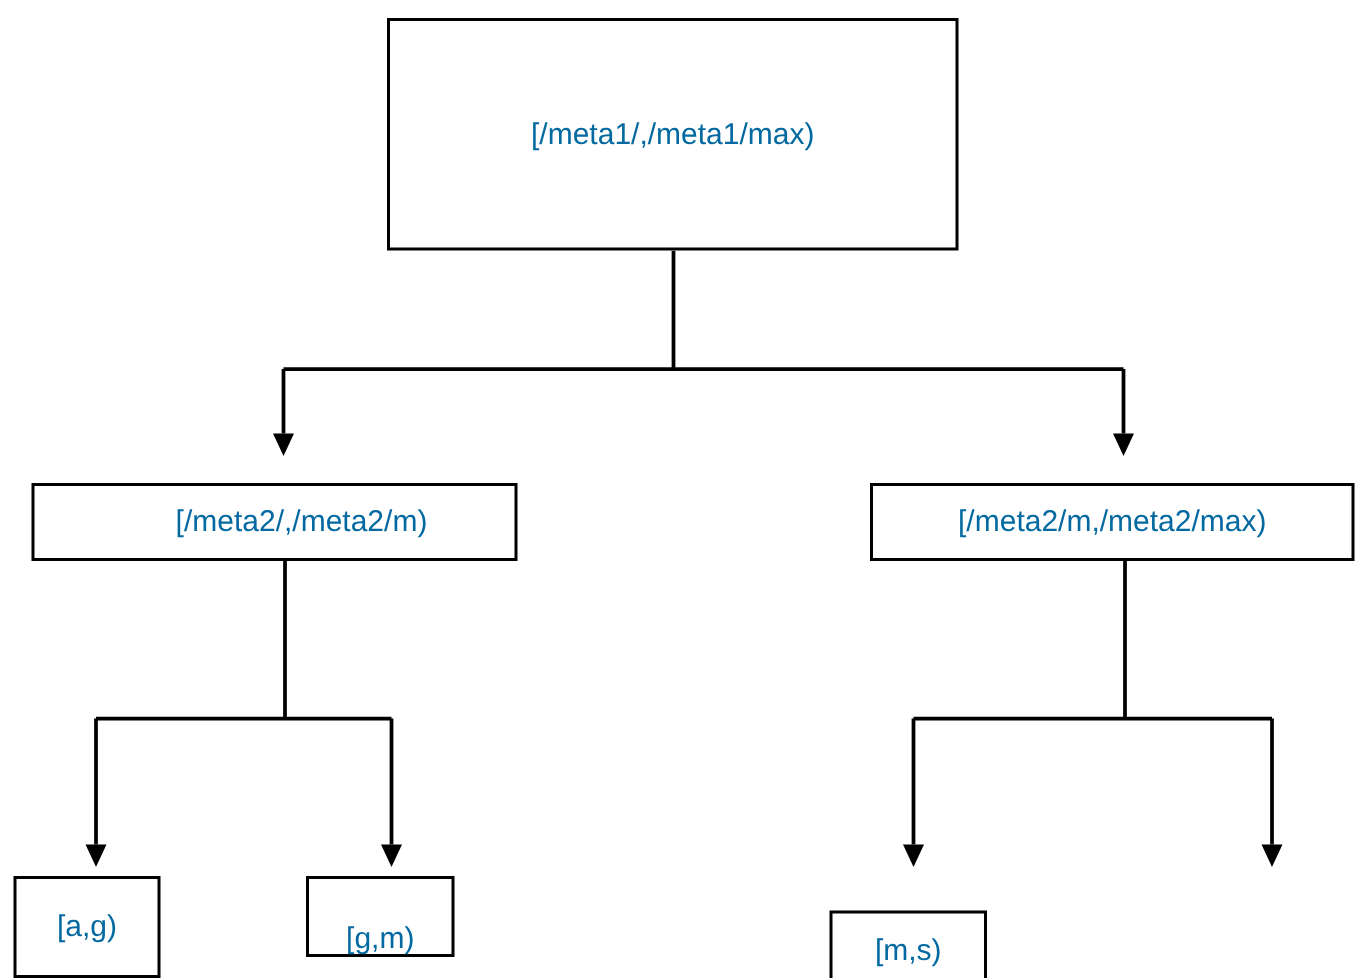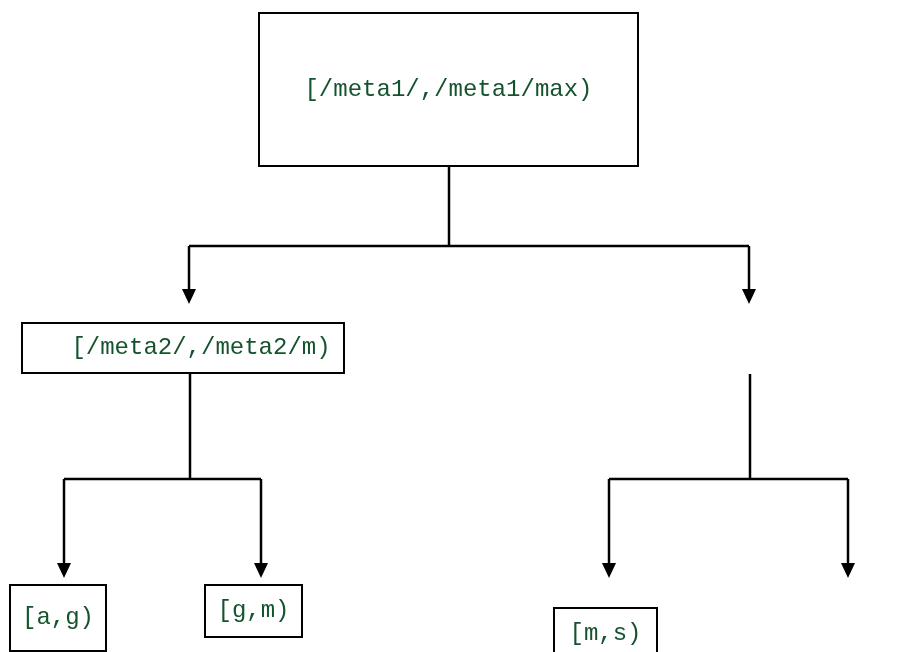--- a/index.html
+++ b/index.html
@@ -35,23 +35,23 @@
     justify-content: center;
     color: #000000;
     font-family: "DejaVu Sans Mono", monospace;
     font-size: 20px;
     line-height: 1;
     letter-spacing: 0px;
     white-space: pre;
   }
   .node-label {
     display: block;
-    font-family: Liberation Mono, monospace;
-    font-size: 24px;
-    color: #14532d;
+    font-family: Liberation Sans, sans-serif;
+    font-size: 20px;
+    color: #0369a1;
     white-space: pre;
   }
 </style>
 </head>
 <body>
 
 <div id="diagram-canvas">
 
   <svg class="edges" viewBox="0 0 912 652">
 
@@ -84,26 +84,29 @@
   </svg>
 
   <div class="node" style="left:258px; top:12px; width:381px; height:155px;">
     <span class="node-label">[/meta1/,/meta1/max)</span>
   </div>
 
   <div class="node" style="left:21px; top:322px; width:324px; height:52px;padding-left:36px;">
     <span class="node-label">[/meta2/,/meta2/m)</span>
   </div>
 
+  <div class="node" style="left:580px; top:322px; width:323px; height:52px;">
+    <span class="node-label">[/meta2/m,/meta2/max)</span>
+  </div>
 
   <div class="node" style="left:9px; top:584px; width:98px; height:68px;text-align:center;">
     <span class="node-label">[a,g)</span>
   </div>
 
-  <div class="node" style="left:204px; top:584px; width:99px; height:54px;">
+  <div class="node" style="left:204px; top:584px; width:99px; height:54px;align-items:flex-end;">
     <span class="node-label">[g,m)</span>
   </div>
 
   <div class="node" style="left:553px; top:584px; width:105px; height:54px;margin-top:23px;">
     <span class="node-label">[m,s)</span>
   </div>
 
 
 </div>
 

